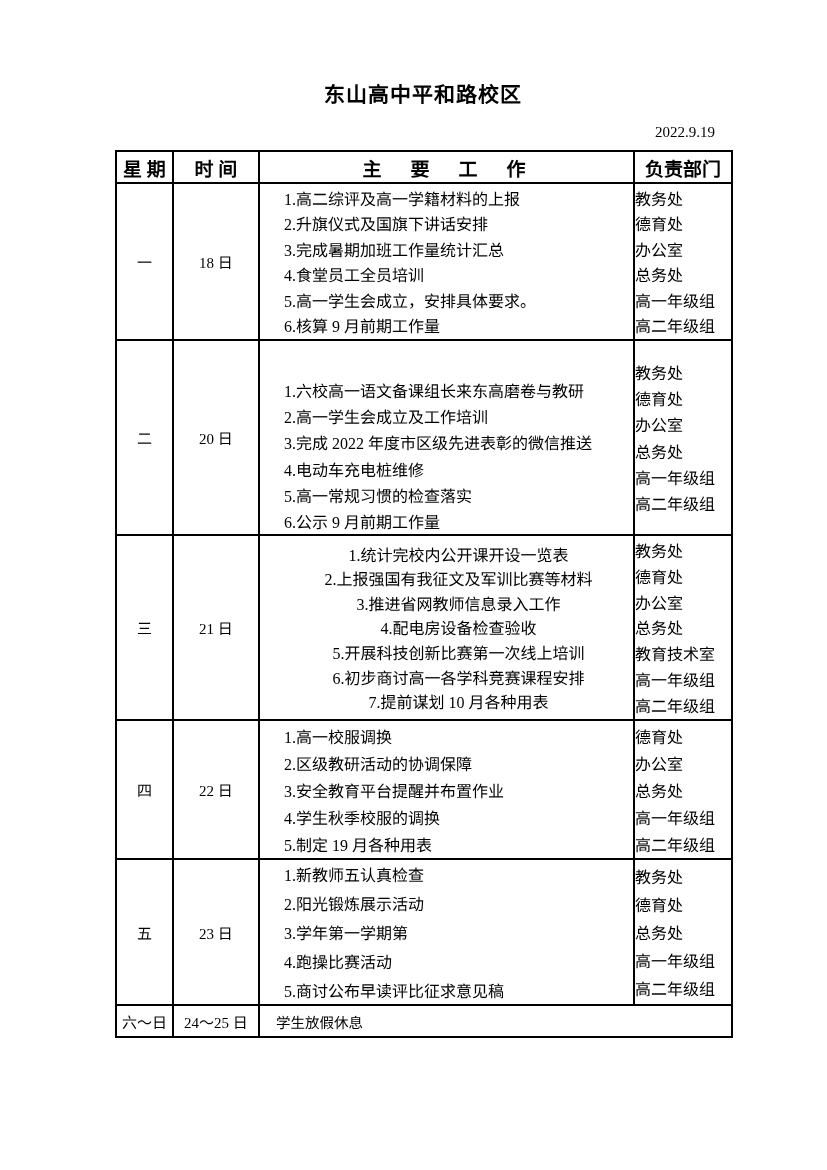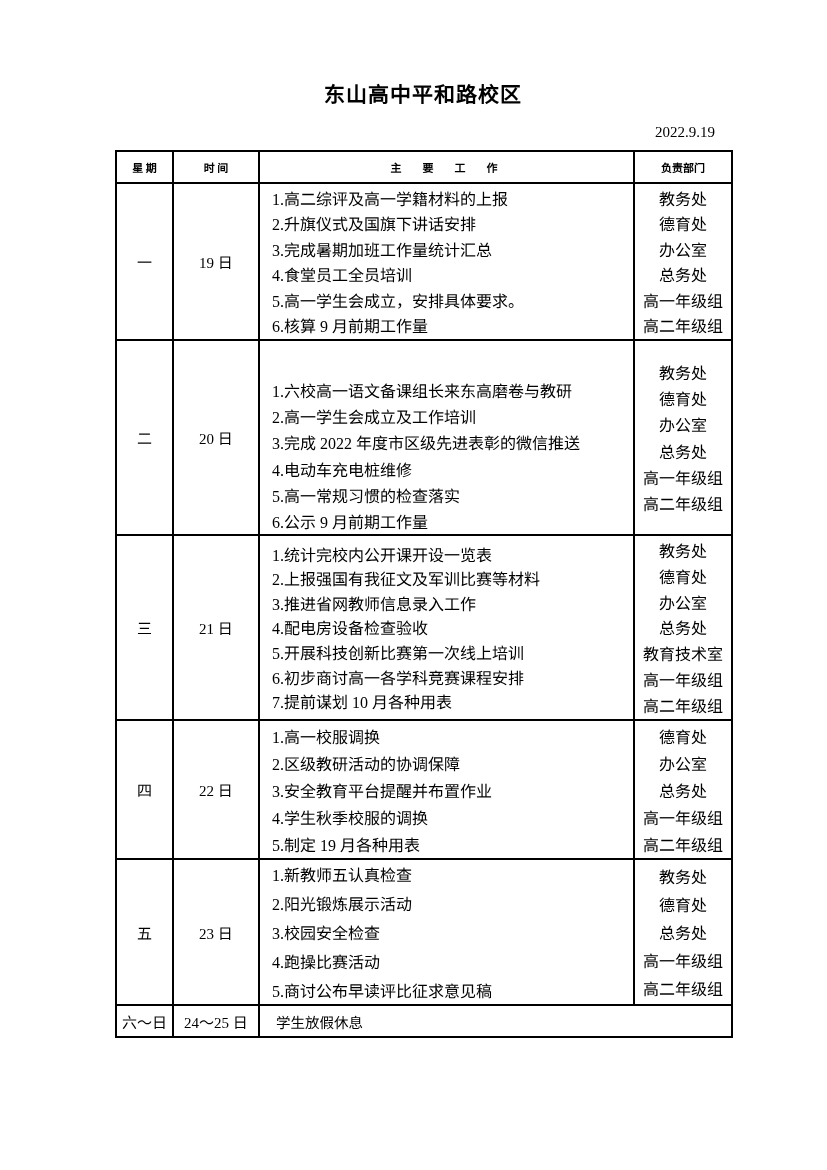--- a/index.html
+++ b/index.html
@@ -56,41 +56,41 @@
   table.schedule col.col-day  { width: 57px; }
   table.schedule col.col-time { width: 86px; }
   table.schedule col.col-work { width: 375px; }
   table.schedule col.col-dept { width: 98px; }
   th, td {
     border: 2px solid #000;
     padding: 0;
   }
   thead tr { height: 32px; }
   th {
-    font-size: 11px;
+    font-size: 19px;
     font-weight: bold;
     vertical-align: middle;
   }
   th.h-work { letter-spacing: 5px; }
   td.c-day, td.c-date {
     text-align: center;
     vertical-align: middle;
     font-size: 15px;
     white-space: nowrap;
   }
   td.c-work { vertical-align: middle; }
   td.c-dept { vertical-align: middle; }
   .lines {
     display: flex;
     flex-direction: column;
     justify-content: space-around;
     box-sizing: border-box;
   }
-  .work-lines { padding-left: 12px; text-align: left; }
-  .dept-lines { text-align: center; }
+  .work-lines { padding-left: 24px; text-align: left; }
+  .dept-lines { text-align: left; }
   td.c-note {
     text-align: left;
     vertical-align: middle;
     font-size: 14.5px;
     padding-left: 16px;
   }
 </style>
 </head>
 <body>
 
@@ -112,21 +112,21 @@
       <tr>
         <th>星 期</th>
         <th>时 间</th>
         <th class="h-work">主　要　工　作</th>
         <th>负责部门</th>
       </tr>
     </thead>
     <tbody>
         <tr style="height: 157px;">
           <td class="c-day">一</td>
-          <td class="c-date">19 日</td>
+          <td class="c-date">18 日</td>
           <td class="c-work">
             <div class="lines work-lines" style="height: 153px;">
               <div><span class="no">1.</span><span>高二综评及高一学籍材料的上报</span></div>
               <div><span class="no">2.</span><span>升旗仪式及国旗下讲话安排</span></div>
               <div><span class="no">3.</span><span>完成暑期加班工作量统计汇总</span></div>
               <div><span class="no">4.</span><span>食堂员工全员培训</span></div>
               <div><span class="no">5.</span><span>高一学生会成立，安排具体要求。</span></div>
               <div><span class="no">6.</span><span>核算 9 月前期工作量</span></div>
             </div>
           </td>
@@ -162,21 +162,21 @@
               <div>总务处</div>
               <div>高一年级组</div>
               <div>高二年级组</div>
             </div>
           </td>
         </tr>
         <tr style="height: 185px;">
           <td class="c-day">三</td>
           <td class="c-date">21 日</td>
           <td class="c-work">
-            <div class="lines work-lines" style="height: 172px;">
+            <div class="lines work-lines" style="height: 172px; text-align: center;">
               <div><span class="no">1.</span><span>统计完校内公开课开设一览表</span></div>
               <div><span class="no">2.</span><span>上报强国有我征文及军训比赛等材料</span></div>
               <div><span class="no">3.</span><span>推进省网教师信息录入工作</span></div>
               <div><span class="no">4.</span><span>配电房设备检查验收</span></div>
               <div><span class="no">5.</span><span>开展科技创新比赛第一次线上培训</span></div>
               <div><span class="no">6.</span><span>初步商讨高一各学科竞赛课程安排</span></div>
               <div><span class="no">7.</span><span>提前谋划 10 月各种用表</span></div>
             </div>
           </td>
           <td class="c-dept">
@@ -213,21 +213,21 @@
             </div>
           </td>
         </tr>
         <tr style="height: 144px;">
           <td class="c-day">五</td>
           <td class="c-date">23 日</td>
           <td class="c-work">
             <div class="lines work-lines" style="height: 144px;">
               <div><span class="no">1.</span><span>新教师五认真检查</span></div>
               <div><span class="no">2.</span><span>阳光锻炼展示活动</span></div>
-              <div><span class="no">3.</span><span>校园安全检查</span></div>
+              <div><span class="no">3.</span><span>学年第一学期第</span></div>
               <div><span class="no">4.</span><span>跑操比赛活动</span></div>
               <div><span class="no">5.</span><span>商讨公布早读评比征求意见稿</span></div>
             </div>
           </td>
           <td class="c-dept">
             <div class="lines dept-lines" style="height: 140px;">
               <div>教务处</div>
               <div>德育处</div>
               <div>总务处</div>
               <div>高一年级组</div>

